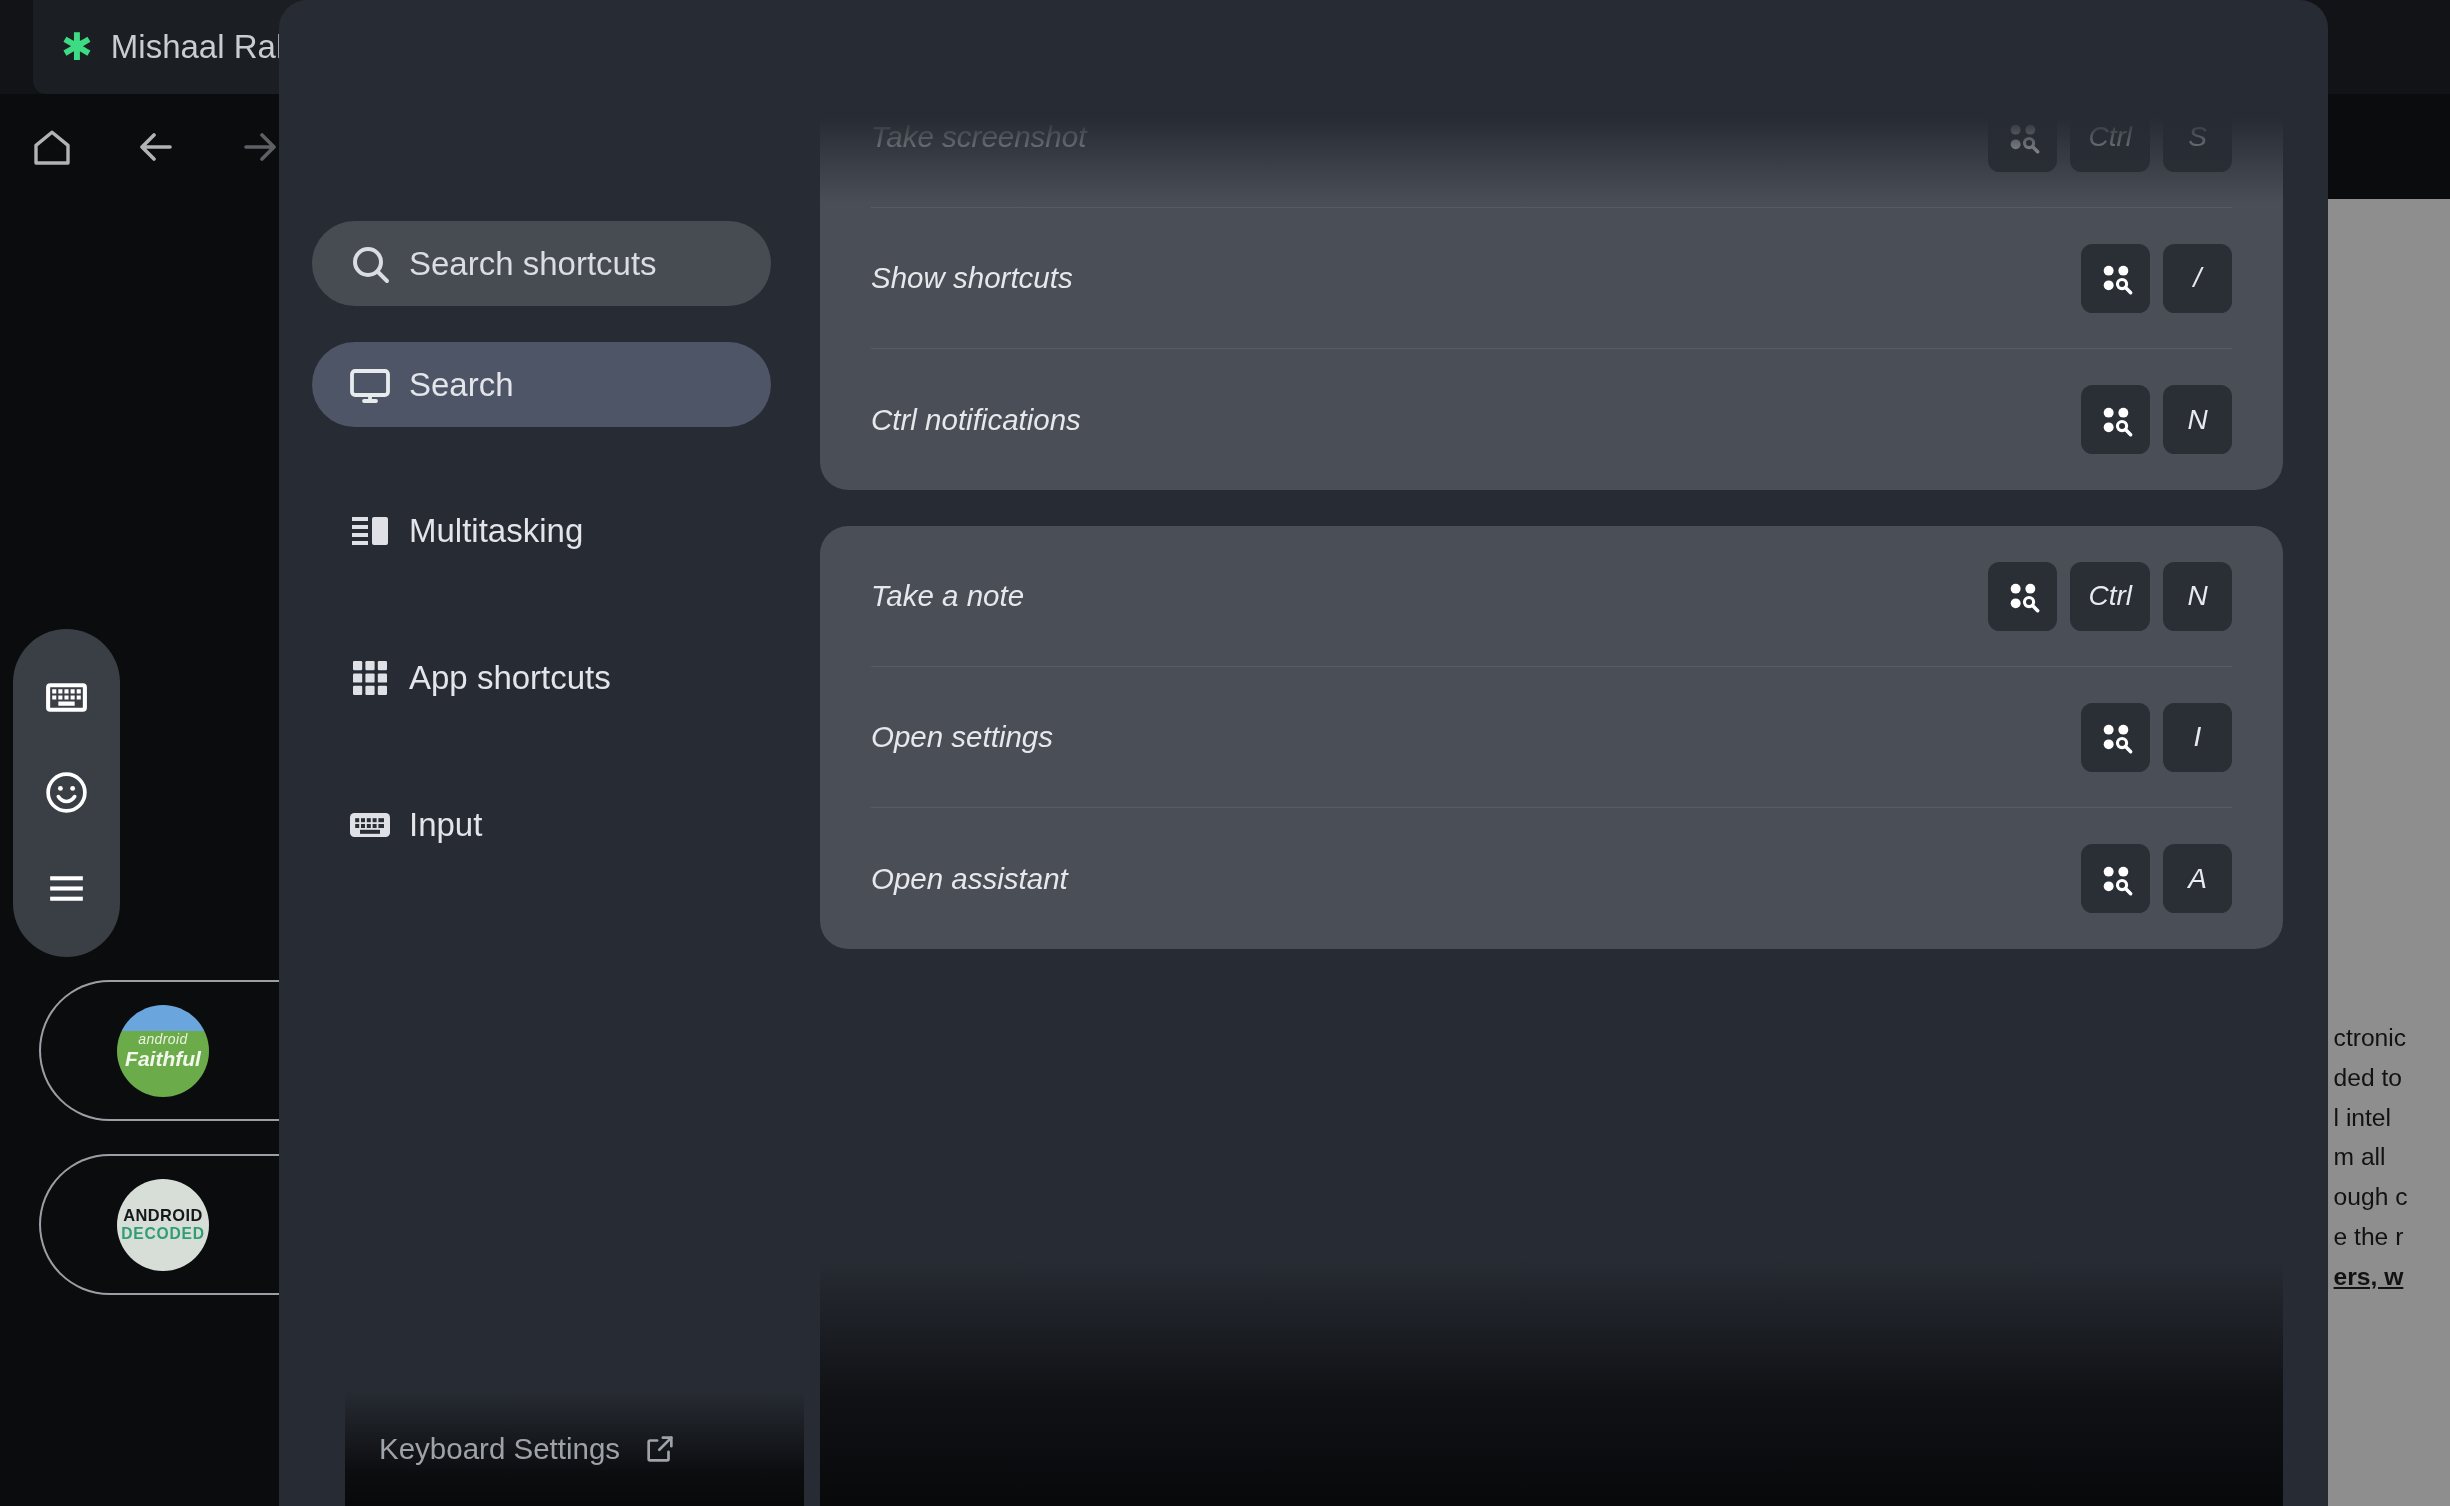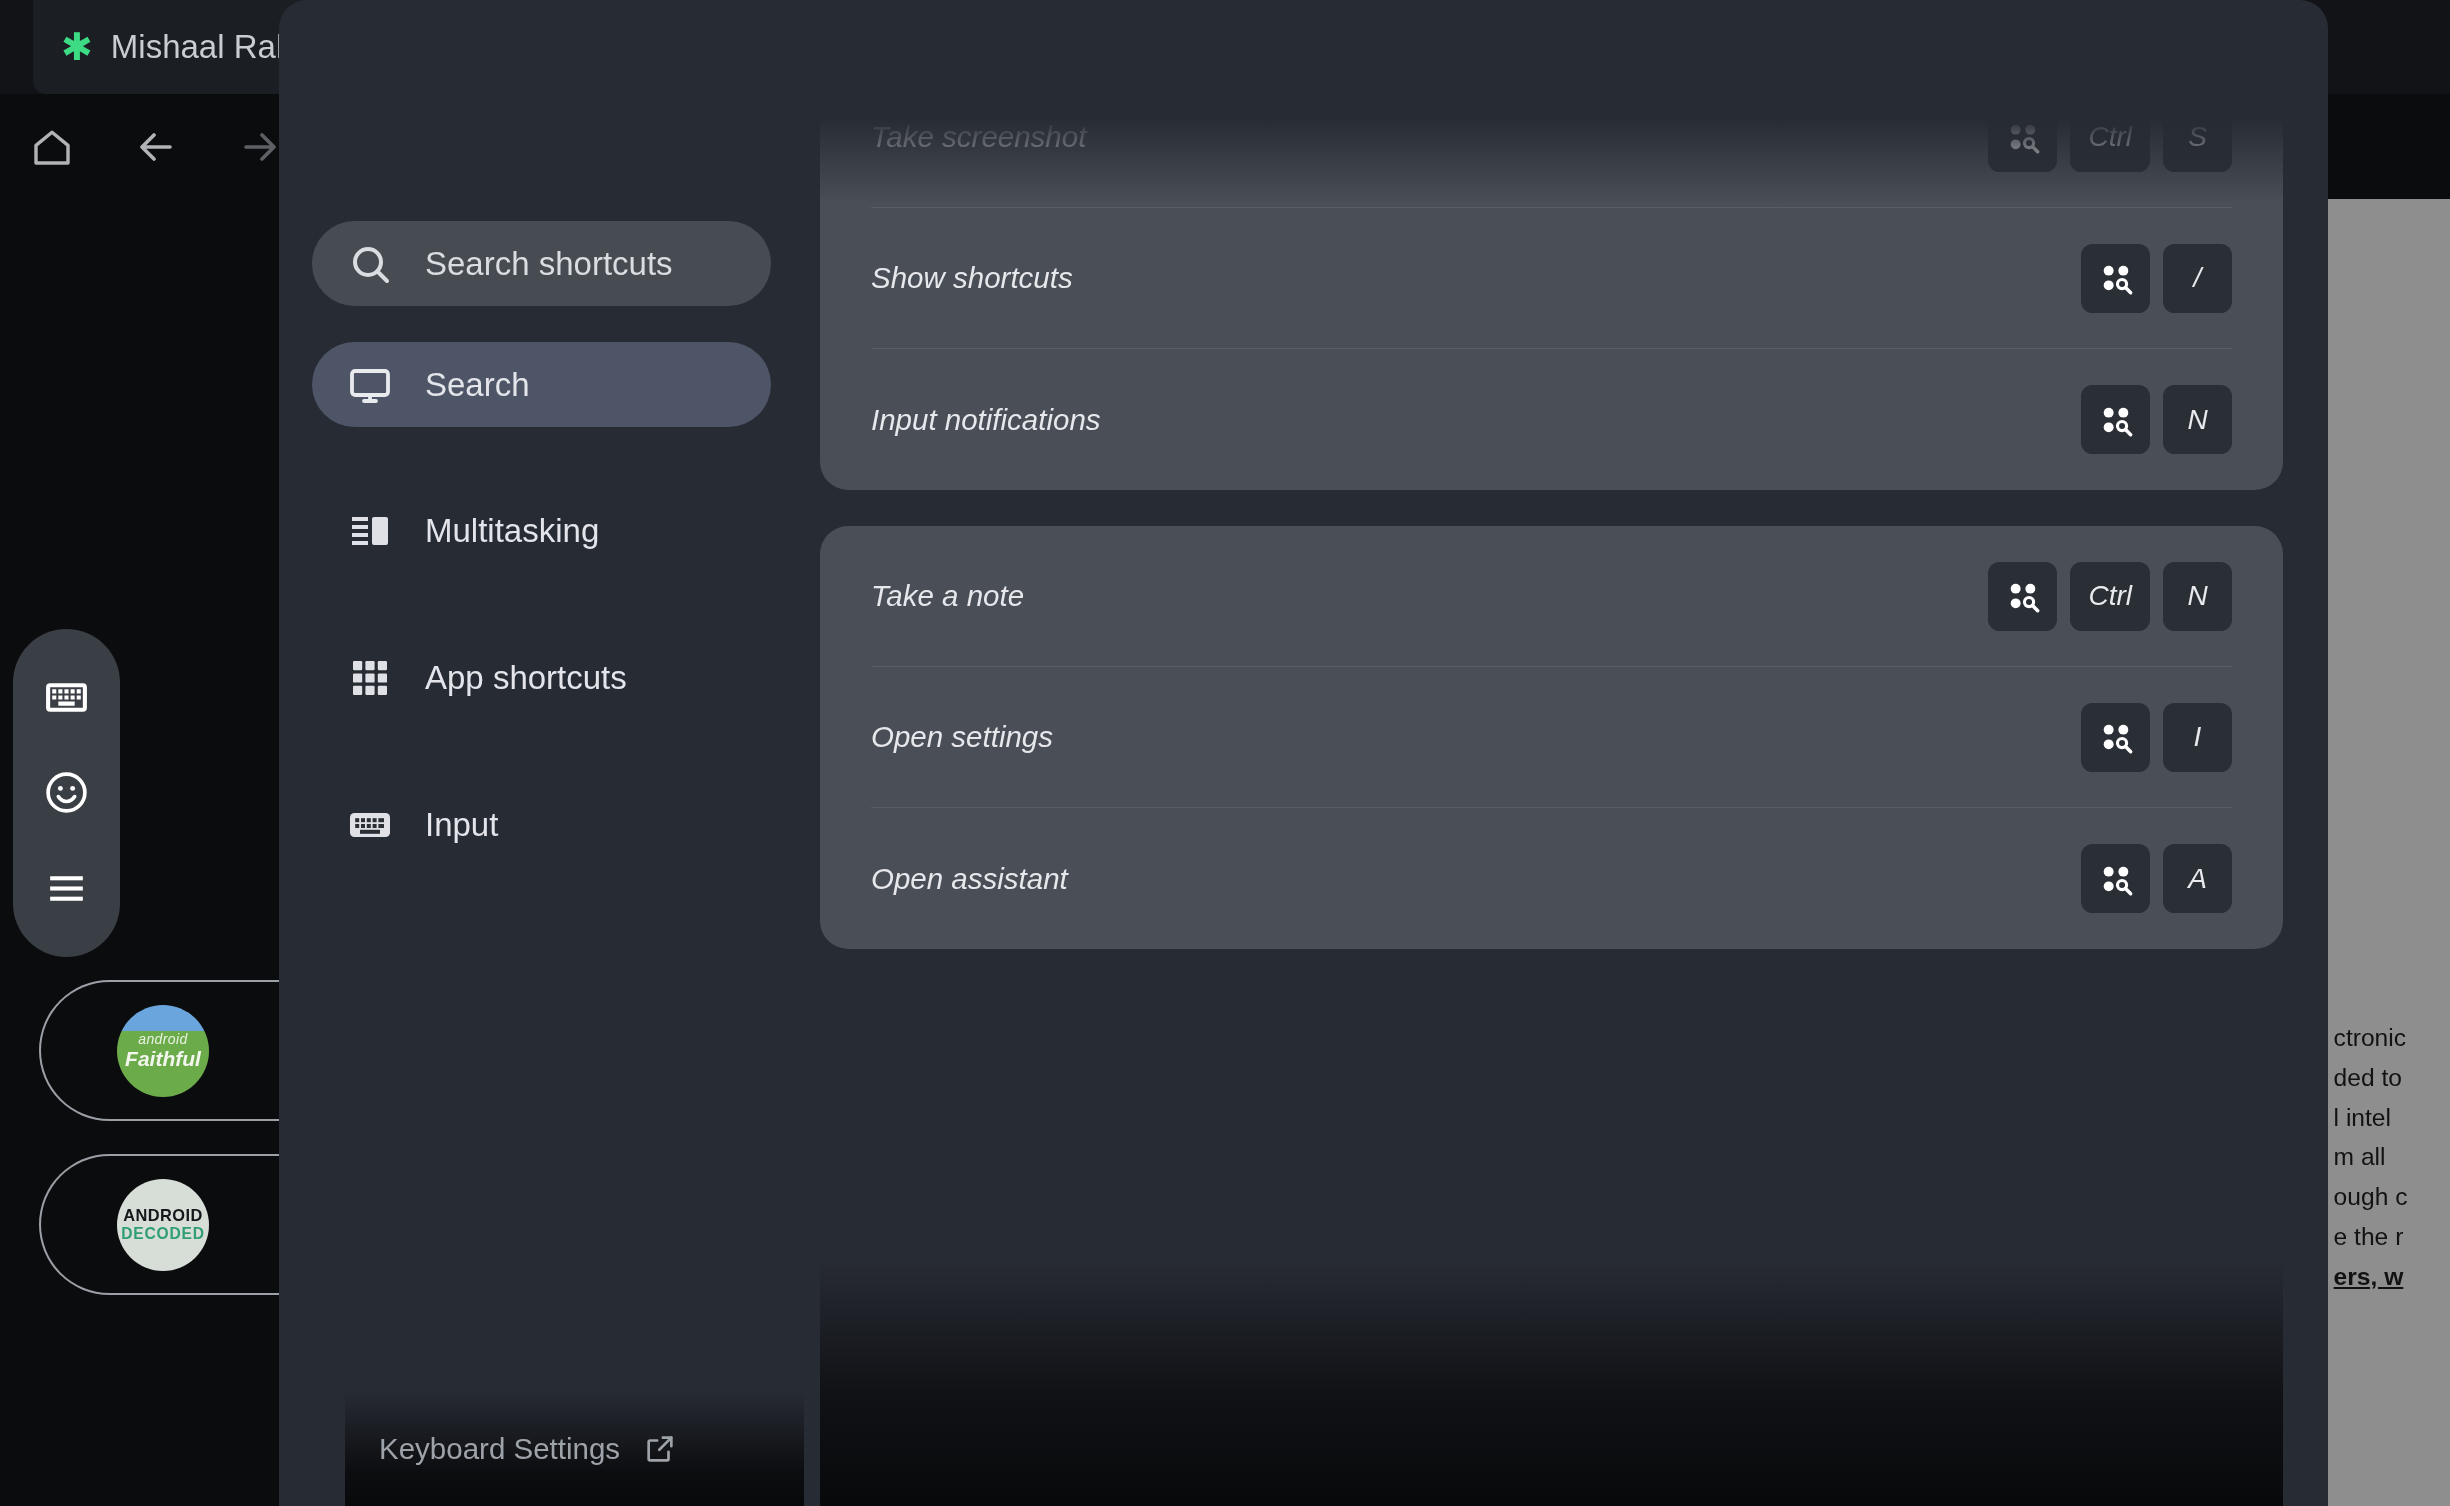--- a/index.html
+++ b/index.html
@@ -116,21 +116,21 @@
   .dialog-title {
     position: absolute; top: 92px; left: 0; width: 100%;
     text-align: center; font-size: 46px; color: #e9eaee; font-weight: normal;
   }
 
   
   .sidebar {
     position: absolute; left: 33px; top: 221px; width: 459px; bottom: 0;
   }
   .nav-item {
-    display: flex; align-items: center; gap: 31px;
+    display: flex; align-items: center; gap: 15px;
     height: 85px; padding-left: 34px; border-radius: 43px; margin-bottom: 9.8px;
   }
   .nav-item.search { background: #474b52; margin-bottom: 36px; }
   .nav-item.selected { background: #4d5566; }
   .nav-item .n-ico { width: 48px; height: 48px; flex: 0 0 48px; }
   .nav-item .n-ico svg { width: 100%; height: 100%; display: block; }
   .nav-item .n-lbl { font-size: 33px; color: #e3e5ea; }
   .nav-item.search .n-lbl { color: #dadde2; }
   .nav-gap { height: 52px; }
 
@@ -445,21 +445,21 @@
                     <circle cx="16" cy="8" r="2.7"></circle>
                     <circle cx="8" cy="16" r="2.7"></circle>
                     <circle cx="15.3" cy="15.3" r="2.5" fill="none" stroke="#fff" stroke-width="1.7"></circle>
                     <path d="M17.2 17.2 20 20" stroke="#fff" stroke-width="1.9" stroke-linecap="round"></path>
                   </svg>
                 </span>
                 <span class="key">/</span>
               </div>
             </div>
             <div class="row">
-              <div class="row-label">Input notifications</div>
+              <div class="row-label">Ctrl notifications</div>
               <div class="row-keys">
                 <span class="key icon">
                   <svg viewBox="0 0 24 24" fill="#fff">
                     <circle cx="8" cy="8" r="2.7"></circle>
                     <circle cx="16" cy="8" r="2.7"></circle>
                     <circle cx="8" cy="16" r="2.7"></circle>
                     <circle cx="15.3" cy="15.3" r="2.5" fill="none" stroke="#fff" stroke-width="1.7"></circle>
                     <path d="M17.2 17.2 20 20" stroke="#fff" stroke-width="1.9" stroke-linecap="round"></path>
                   </svg>
                 </span>

